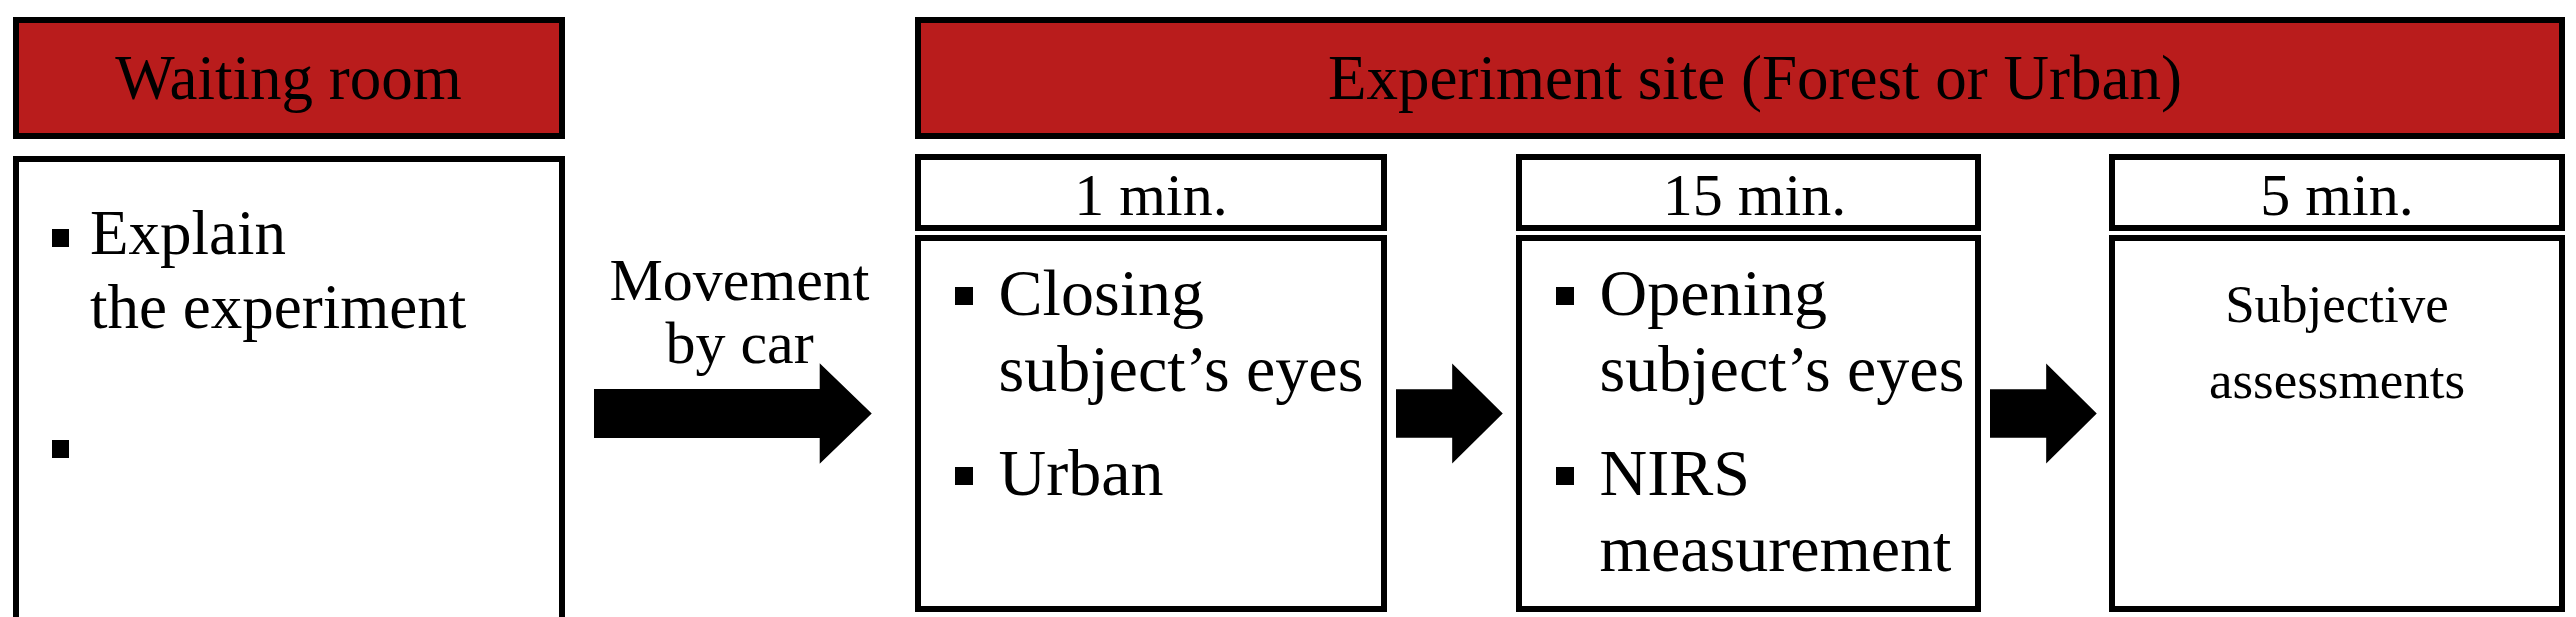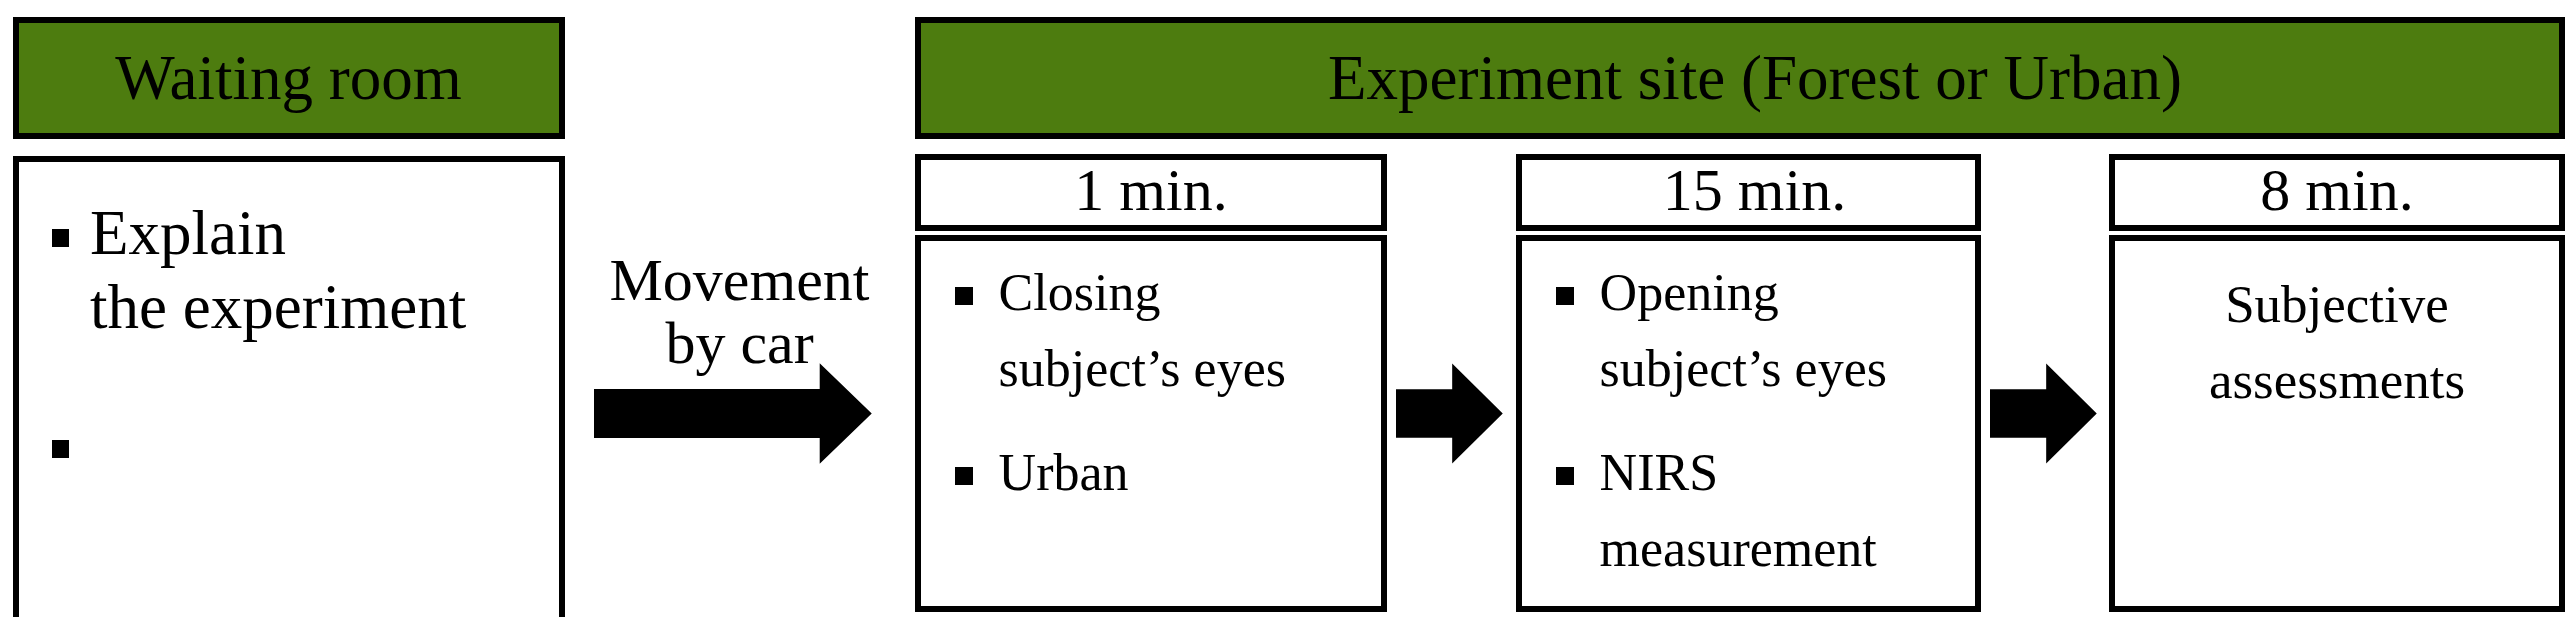--- a/index.html
+++ b/index.html
@@ -19,21 +19,21 @@
     overflow: hidden;
   }
 
   .box {
     position: absolute;
     border: 6.3px solid #000000;
     background: #ffffff;
   }
 
   .hdr {
-    background: #4d7c0f;
+    background: #b91c1c;
     display: flex;
     align-items: center;
     justify-content: center;
     font-size: 63px;
     line-height: 1.05;
     text-align: center;
   }
 
   
   .wr-hdr     { left: 12.5px;  top: 17px;  width: 552px;  height: 122px; }
@@ -41,21 +41,21 @@
                 padding: 34px 12.5px 0 33px; }
 
   
   .site-hdr   { left: 915px; top: 17px; width: 1650px; height: 122px; padding-left: 30px; }
 
   .p1-hdr { left: 915px; width: 472px; }
   .p2-hdr { left: 1516px; width: 465px; padding-left: 12px; }
   .p3-hdr { left: 2109px; width: 456px; }
   .min-hdr {
     top: 154px; height: 77px;
-    display: flex; align-items: flex-start; justify-content: center;
+    display: flex; align-items: flex-end; justify-content: center;
     font-size: 60px; line-height: 1;
     text-align: center;
   }
 
   .p1-body { left: 915px; width: 472px; }
   .p2-body { left: 1516px; width: 465px; }
   .p3-body { left: 2109px; width: 456px; }
   .phase-body {
     top: 235px; height: 377px;
     padding: 14.4px 7.5px 0 34px;
@@ -74,21 +74,21 @@
     width: 17.6px; height: 17.6px;
     background: #000000;
   }
   .wr-body .bullet  { margin-top: 33px; margin-right: 21px; }
   .phase-body .bullet { margin-top: 32px; margin-right: 26px; }
 
   .itext {
     white-space: pre-line;
   }
   .wr-body .itext   { font-size: 63px; line-height: 74px; }
-  .phase-body .itext { font-size: 52px;  line-height: 76px; }
+  .phase-body .itext { font-size: 66px;  line-height: 76px; }
 
   
   .p3-body.phase-body {
     padding: 0 21px;
     display: flex; align-items: flex-start; justify-content: center;
   }
   .note {
     white-space: pre-line;
     font-size: 53px;
     line-height: 76px;
@@ -182,21 +182,21 @@
     </div>
   </div>
 
   <div class="arrow arrow-small2">
     <svg width="108" height="103" viewBox="0 0 173 164" xmlns="http://www.w3.org/2000/svg">
       <polygon points="0,43 90,43 90,2 171,82 90,162 90,121 0,121" fill="#000000"></polygon>
     </svg>
   </div>
 
   <div class="box min-hdr p3-hdr">
-    <span>8 min.</span>
+    <span>5 min.</span>
   </div>
   <div class="box phase-body p3-body">
     <div class="note">Subjective
 assessments</div>
   </div>
 
 </div>
 
 
 </body></html>

